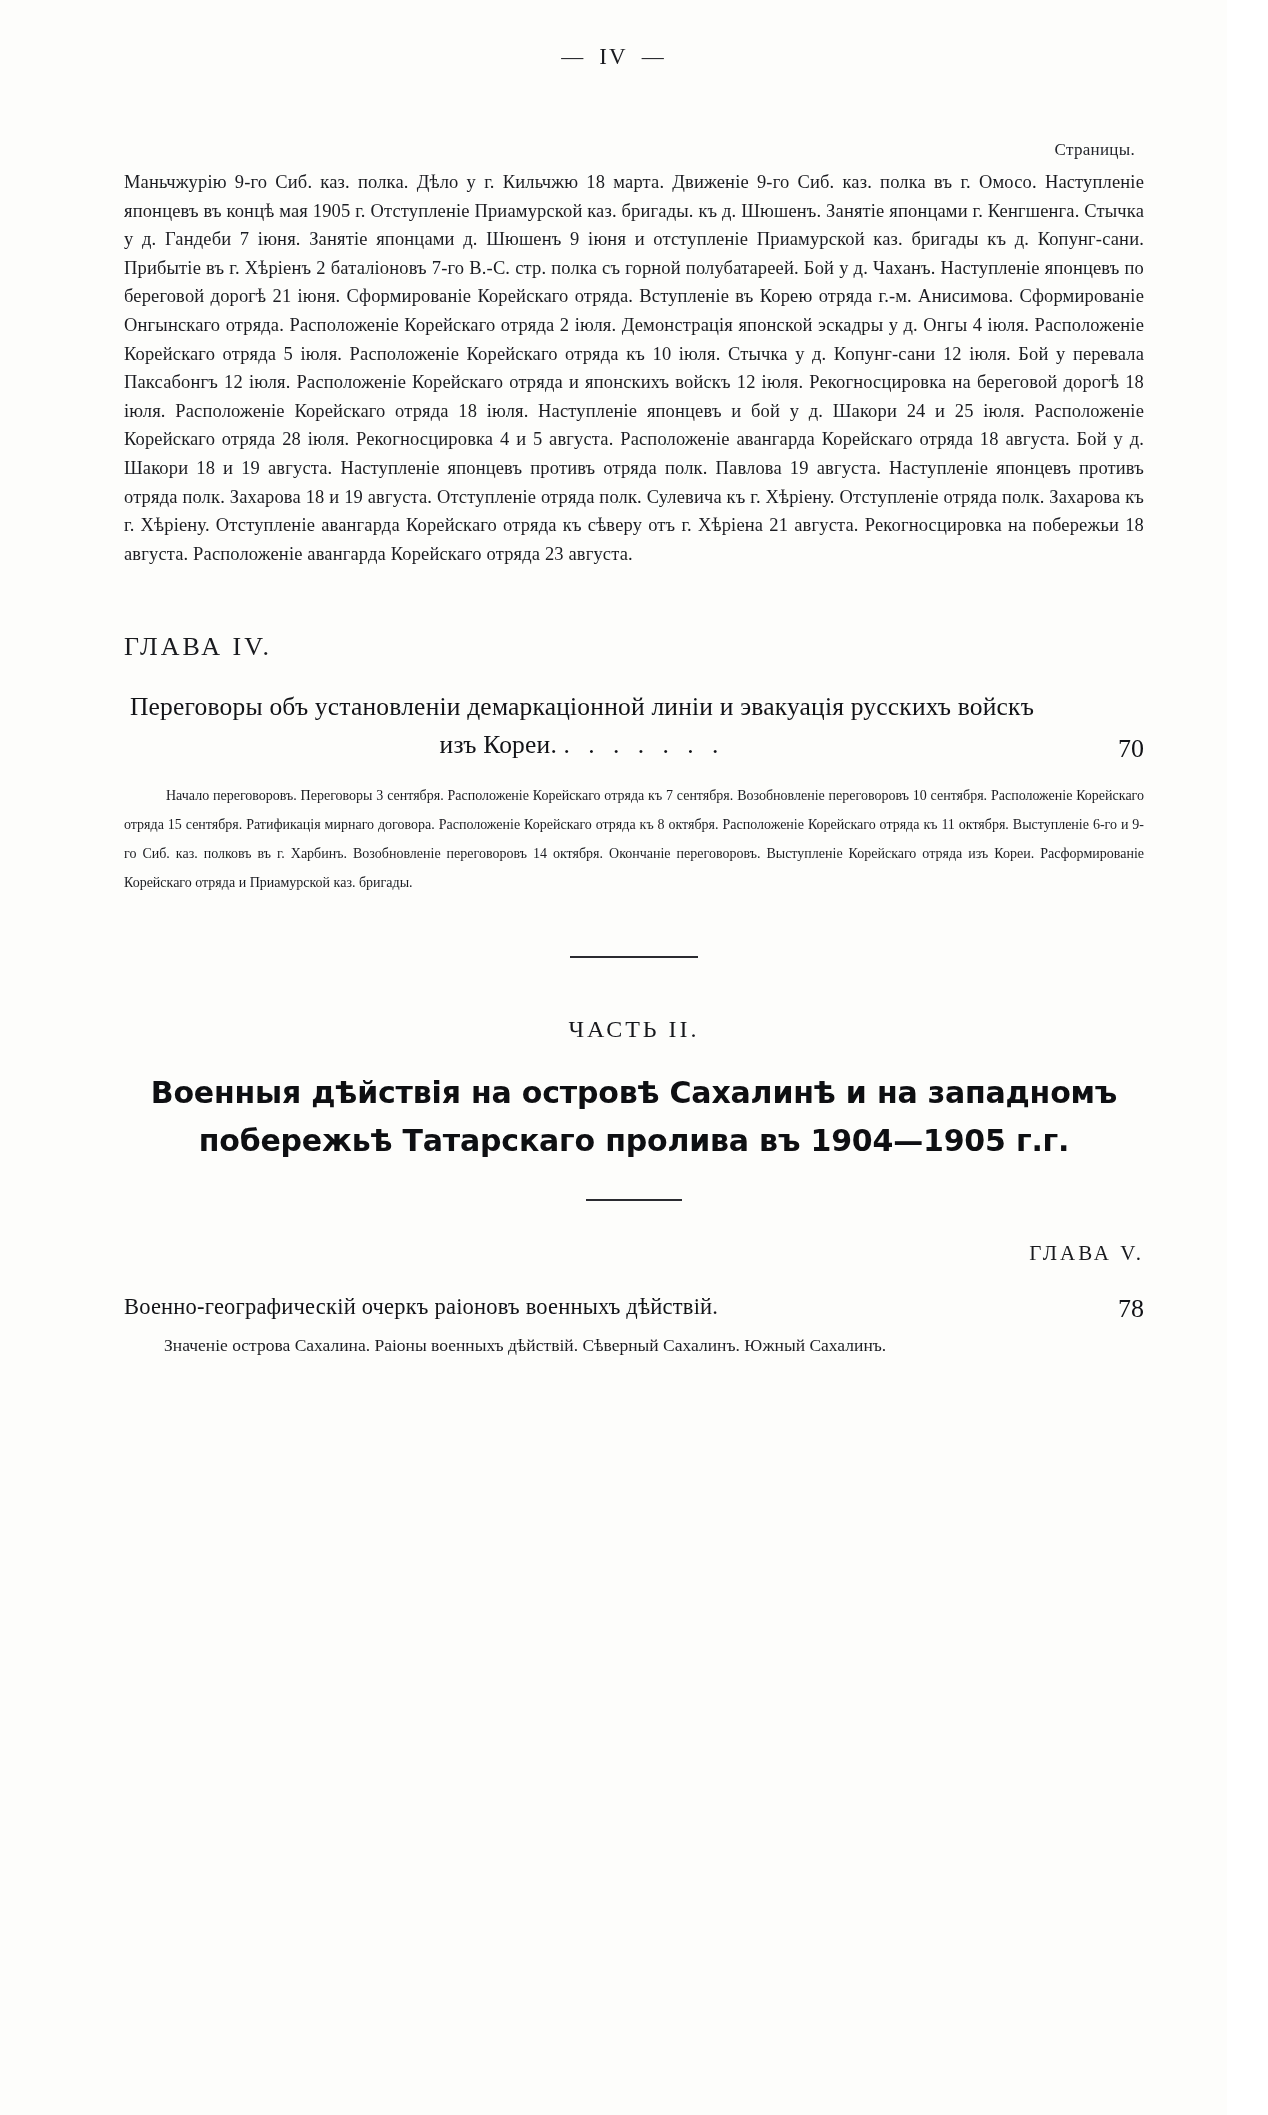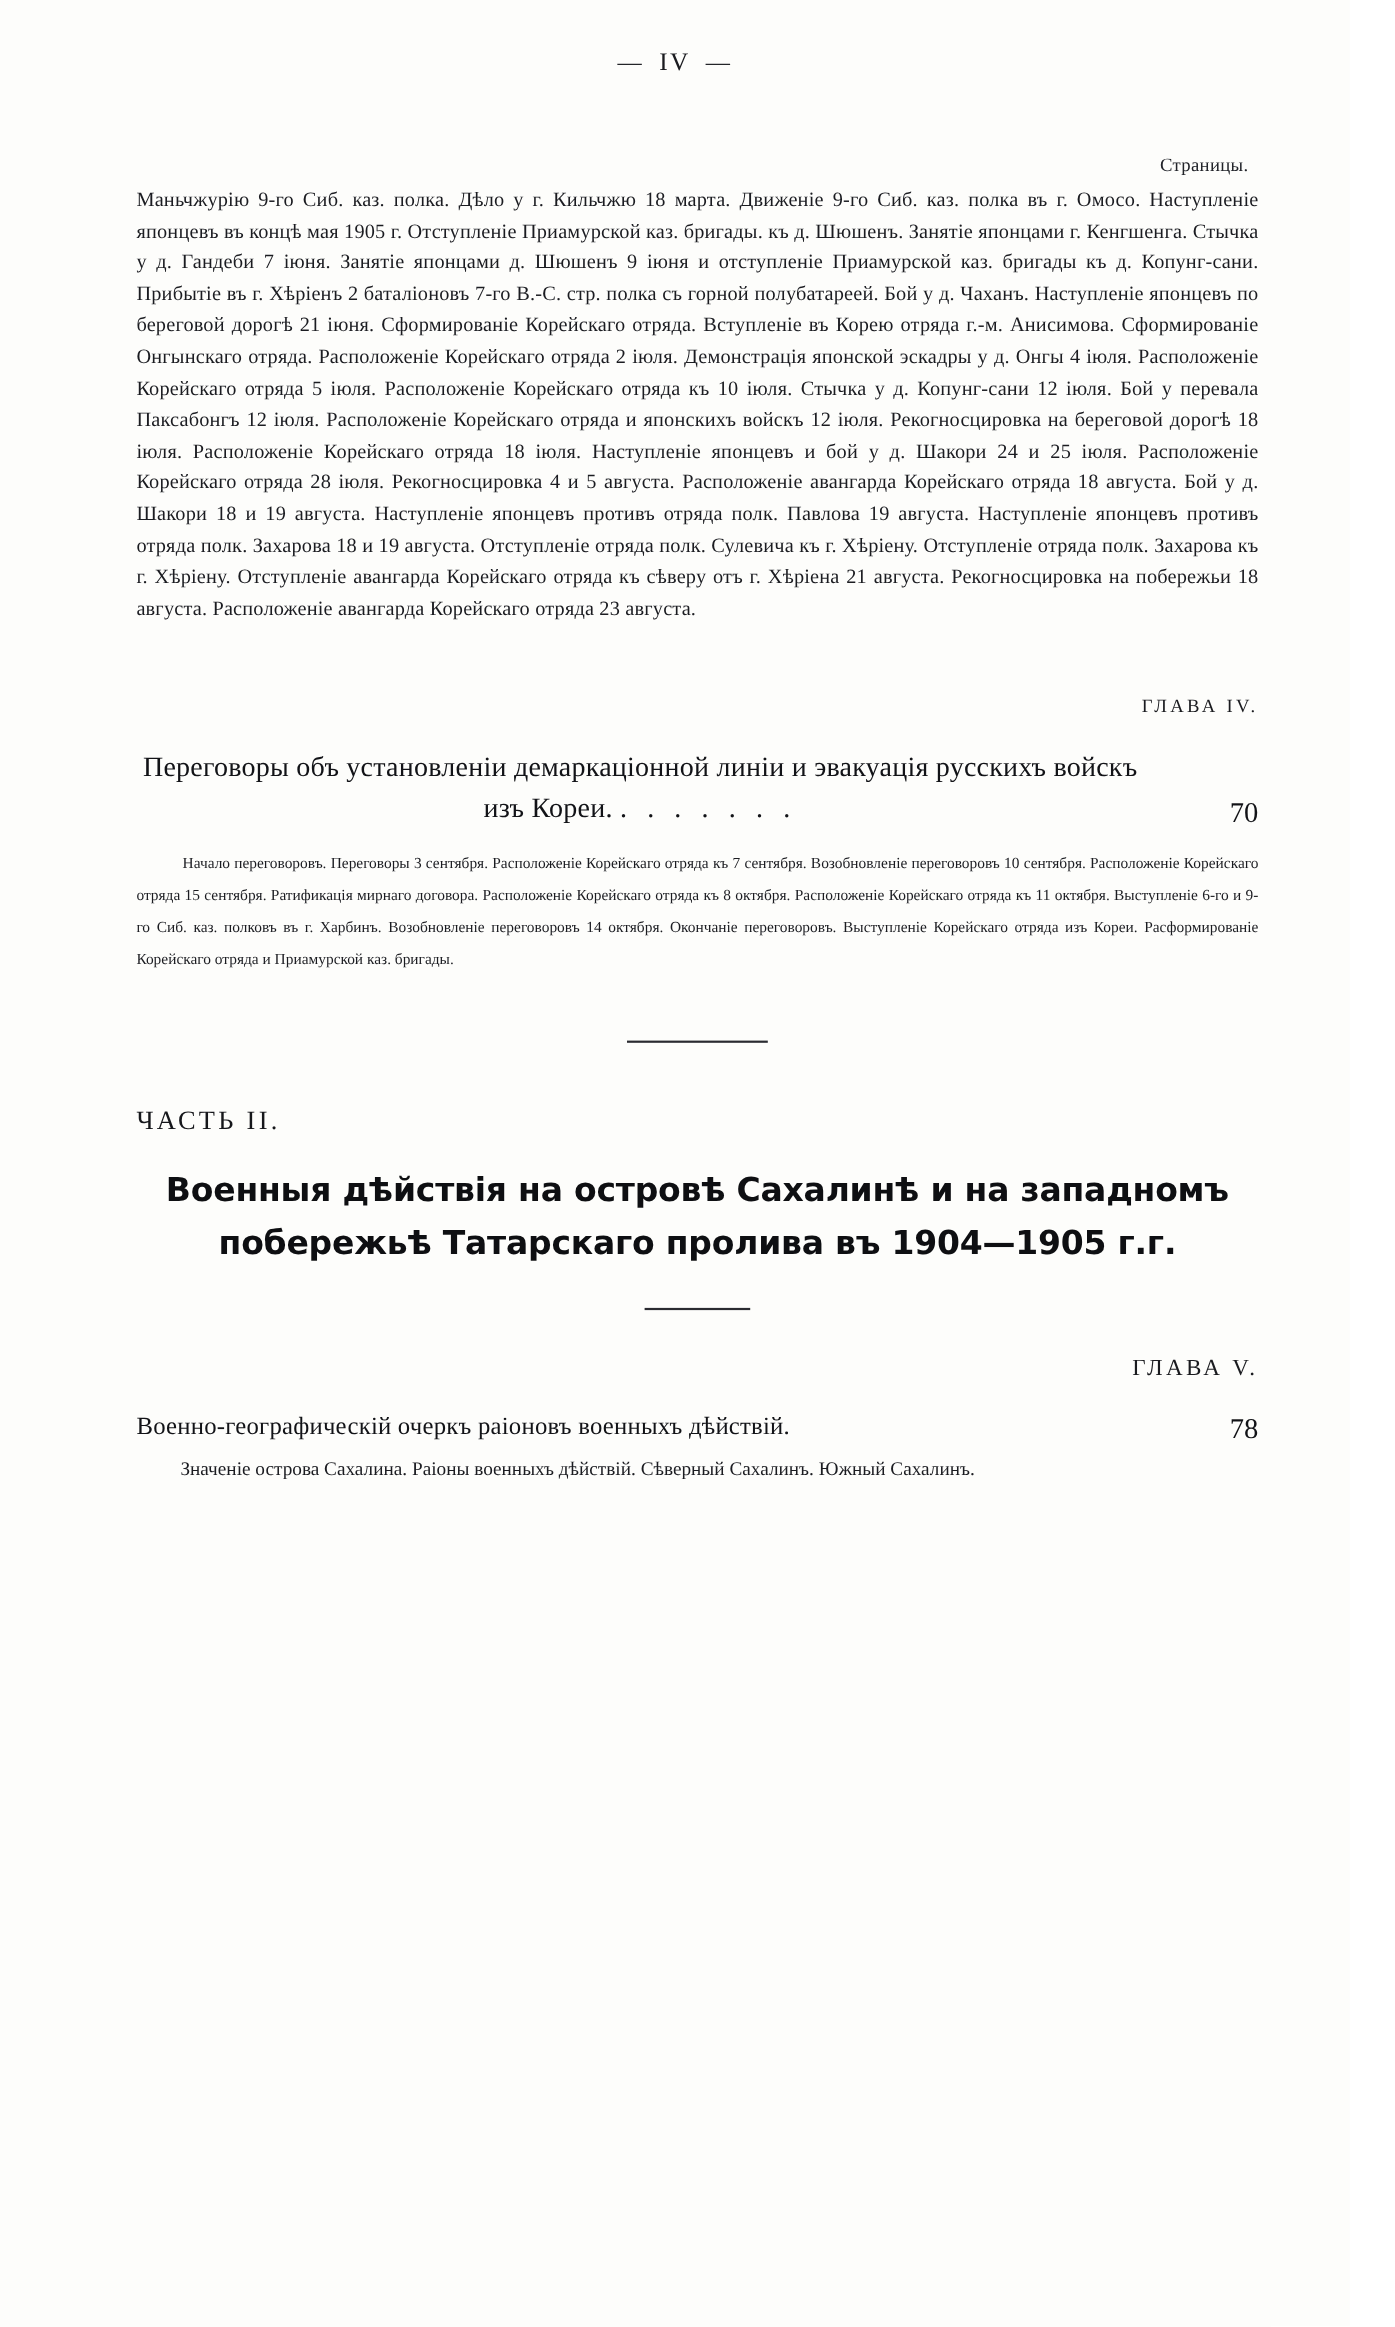--- a/index.html
+++ b/index.html
@@ -44,22 +44,22 @@
   }
   .toc-detail {
     font-size: 18.5px;
     line-height: 28.6px;
     text-align: justify;
     text-justify: inter-word;
     color: #1b1c21;
     letter-spacing: 0.15px;
   }
   .chapter-head {
-    text-align: right;
-    font-size: 17px;
+    text-align: left;
+    font-size: 26px;
     letter-spacing: 3px;
     margin-top: 64px;
     margin-bottom: 26px;
     color: #1a1b1f;
   }
   .chapter-title-row {
     position: relative;
     display: block;
   }
   .chapter-title {
@@ -88,21 +88,21 @@
     margin-top: 18px;
     text-indent: 42px;
   }
   .rule {
     width: 128px;
     height: 2px;
     background: #2a2b30;
     margin: 58px auto 0 auto;
   }
   .part-head {
-    text-align: left;
+    text-align: center;
     font-size: 24px;
     letter-spacing: 3px;
     margin-top: 58px;
     color: #16171b;
   }
   .part-title {
     font-family: "DejaVu Sans", sans-serif;
     font-size: 30px;
     line-height: 48px;
     font-weight: 700;

